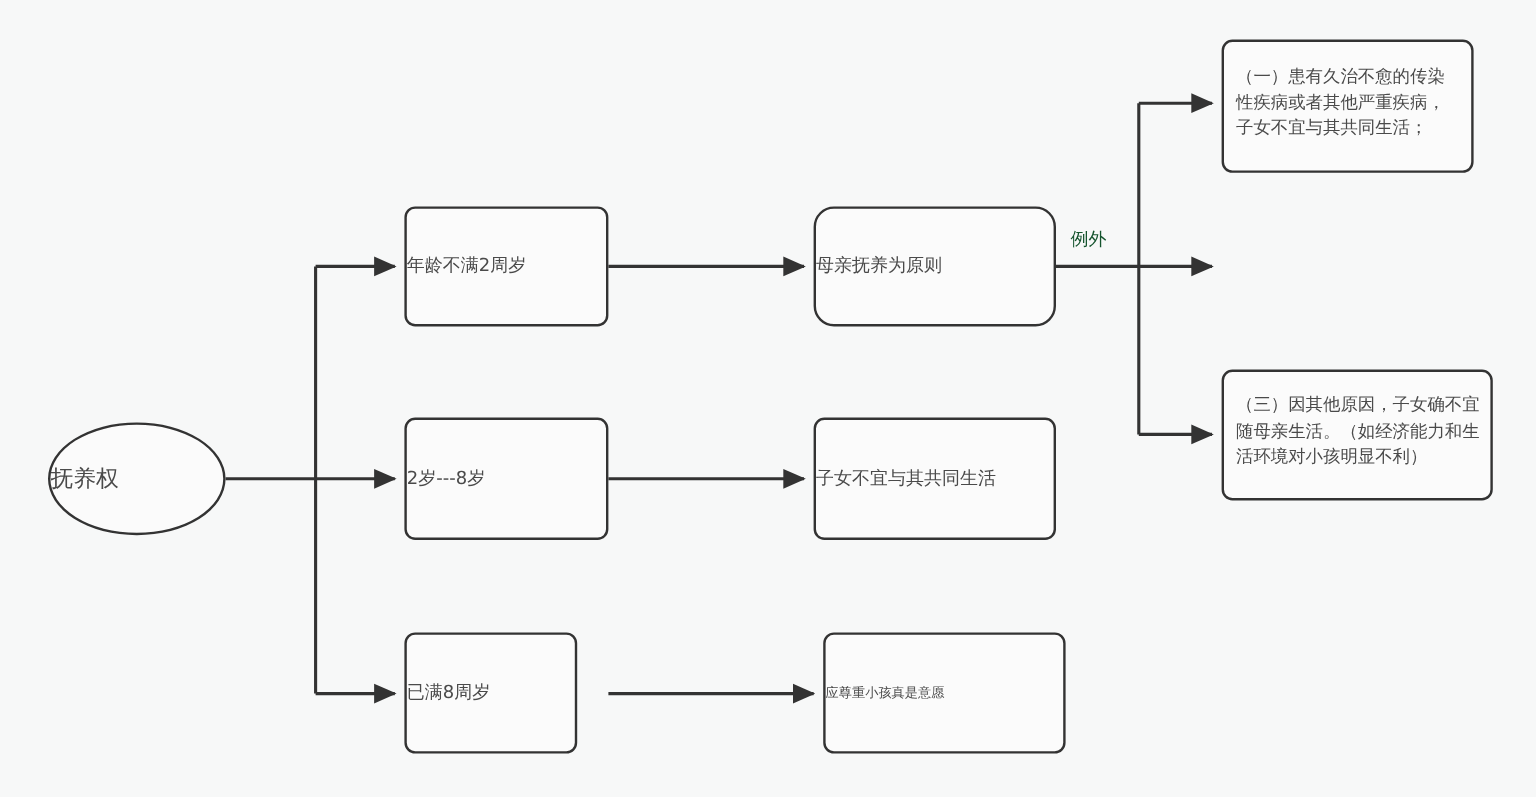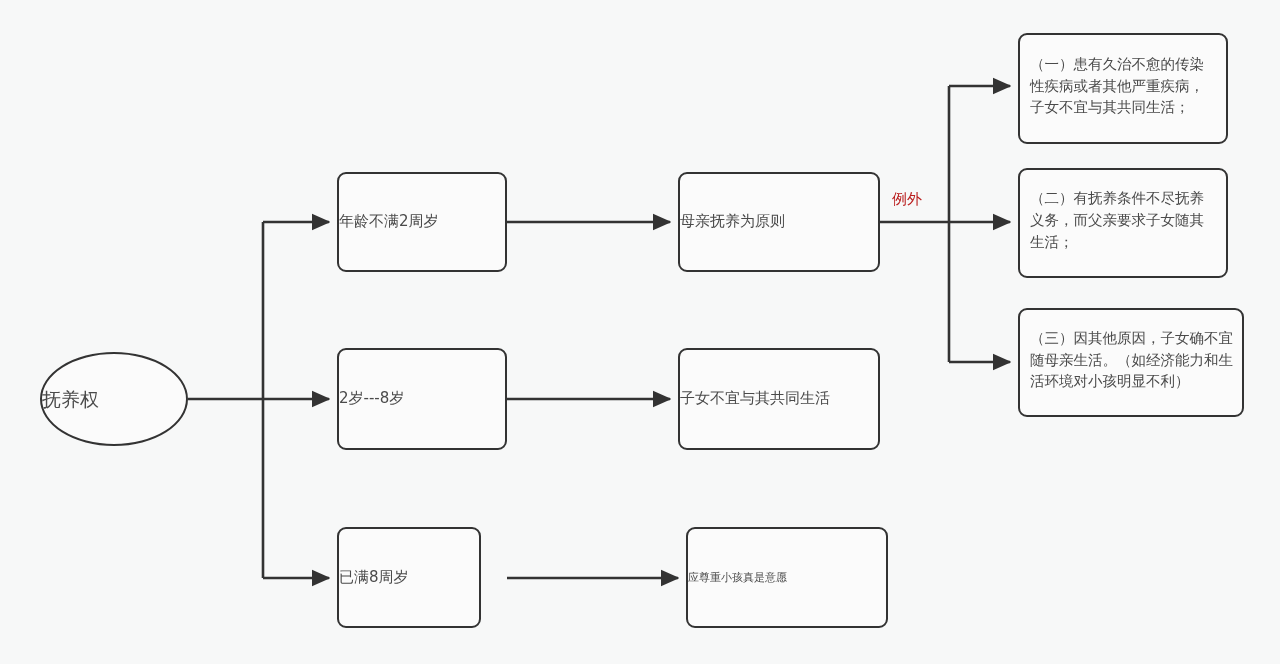--- a/index.html
+++ b/index.html
@@ -50,21 +50,21 @@
     text-align: left;
     padding: 4px 8px 8px 10px;
     line-height: 1.5;
   }
   .node .txt {
     display: block;
     width: 100%;
   }
   .edge-label {
     position: absolute;
-    color: #b91c1c;
+    color: #14532d;
     white-space: nowrap;
   }
 </style>
 </head>
 <body>
 
 <div id="canvas">
 
   <svg id="edges" viewBox="0 0 1280 664" width="1280" height="664">
     <defs>
@@ -101,39 +101,36 @@
   </div>
 
   <div class="node rounded" style="left:337px; top:348px; width:170px; height:102px; font-size:15px;">
     <span class="txt">2岁---8岁</span>
   </div>
 
   <div class="node rounded" style="left:337px; top:527px; width:144px; height:101px; font-size:15px;">
     <span class="txt">已满8周岁</span>
   </div>
 
-  <div class="node rounded" style="left:678px; top:172px; width:202px; height:100px; font-size:15px;">
+  <div class="node rounded" style="left:678px; top:172px; width:202px; height:100px; font-size:15px;border-radius:17px;">
     <span class="txt">母亲抚养为原则</span>
   </div>
 
   <div class="node rounded" style="left:678px; top:348px; width:202px; height:102px; font-size:15px;">
     <span class="txt">子女不宜与其共同生活</span>
   </div>
 
   <div class="node rounded" style="left:686px; top:527px; width:202px; height:101px; font-size:11px;">
     <span class="txt">应尊重小孩真是意愿</span>
   </div>
 
   <div class="edge-label" style="left:892px; top:190px; font-size:15px;">例外</div>
 
   <div class="node rounded para" style="left:1018px; top:33px; width:210px; height:111px; font-size:14.5px;">
     <span class="txt">（一）患有久治不愈的传染性疾病或者其他严重疾病，子女不宜与其共同生活；</span>
   </div>
 
-  <div class="node rounded para" style="left:1018px; top:168px; width:210px; height:110px; font-size:14.5px;">
-    <span class="txt">（二）有抚养条件不尽抚养义务，而父亲要求子女随其生活；</span>
-  </div>
 
   <div class="node rounded para" style="left:1018px; top:308px; width:226px; height:109px; font-size:14.5px;">
     <span class="txt">（三）因其他原因，子女确不宜随母亲生活。（如经济能力和生活环境对小孩明显不利）</span>
   </div>
 
 </div>
 
 </body></html>

